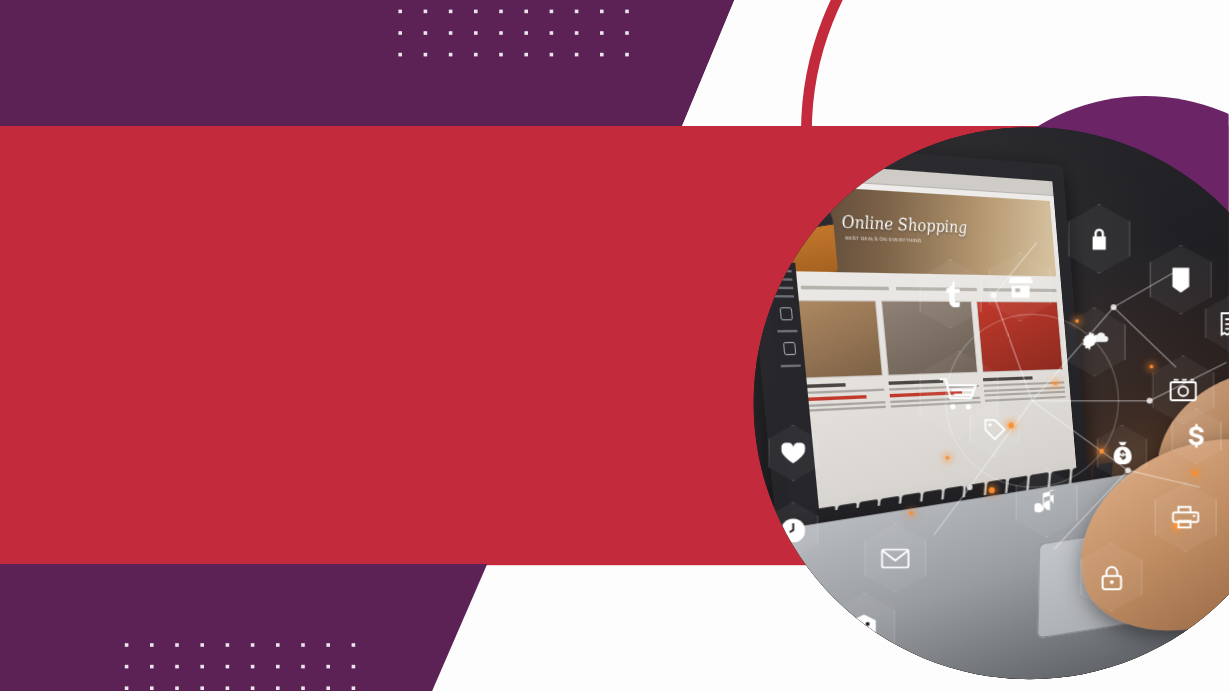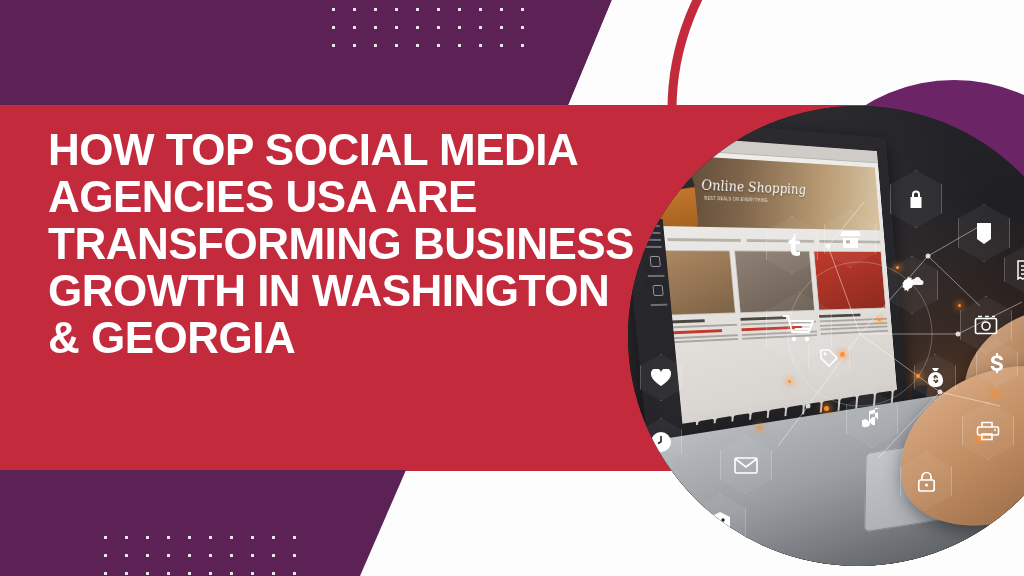--- a/index.html
+++ b/index.html
@@ -728,15 +728,14 @@
       <div class="hex sm" style="left:376px;top:140px;">
         <svg width="16" height="20" viewBox="0 0 16 20" fill="none" stroke="#fff" stroke-width="1.5">
             <path d="M1 1h14v18l-2.3-1.6L10.3 19 8 17.4 5.7 19 3.3 17.4 1 19V1z"></path>
             <path d="M4 6h8M4 10h8M4 14h5"></path>
           </svg>
       </div>
 
     </div>
   </div>
 
-  <h1 class="headline">How Top Social Media Agencies USA Are Transforming Business Growth in Washington &amp; Georgia</h1>
 
 </div>
 
 </body></html>

